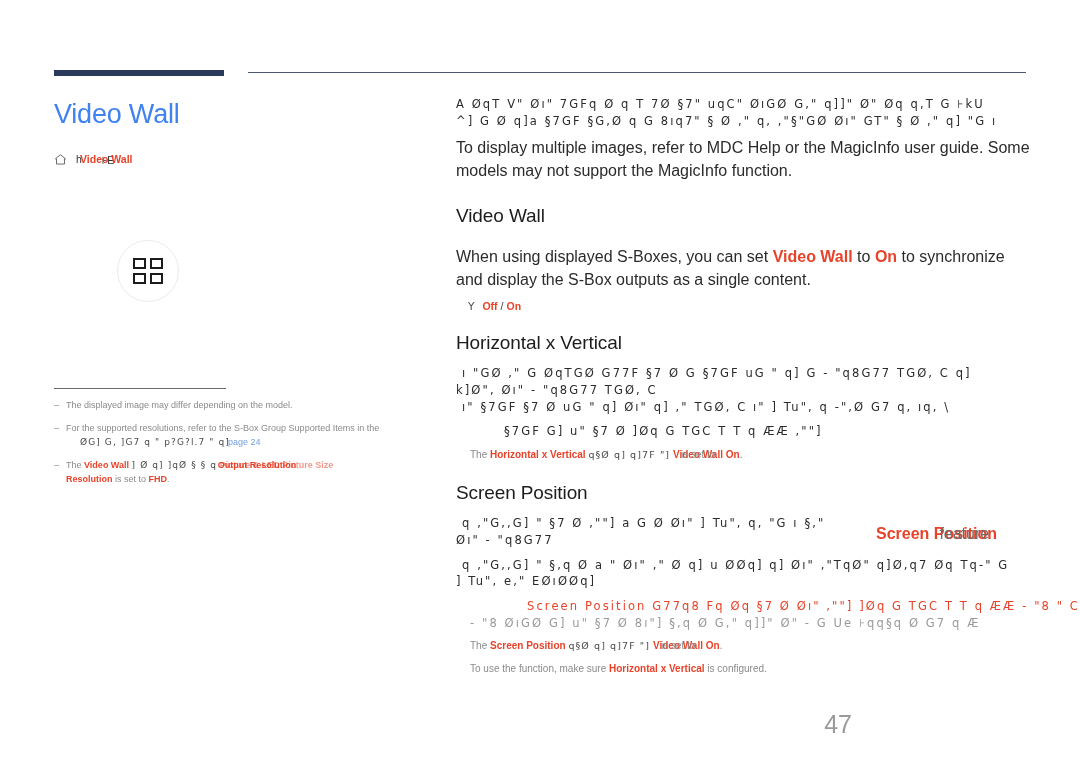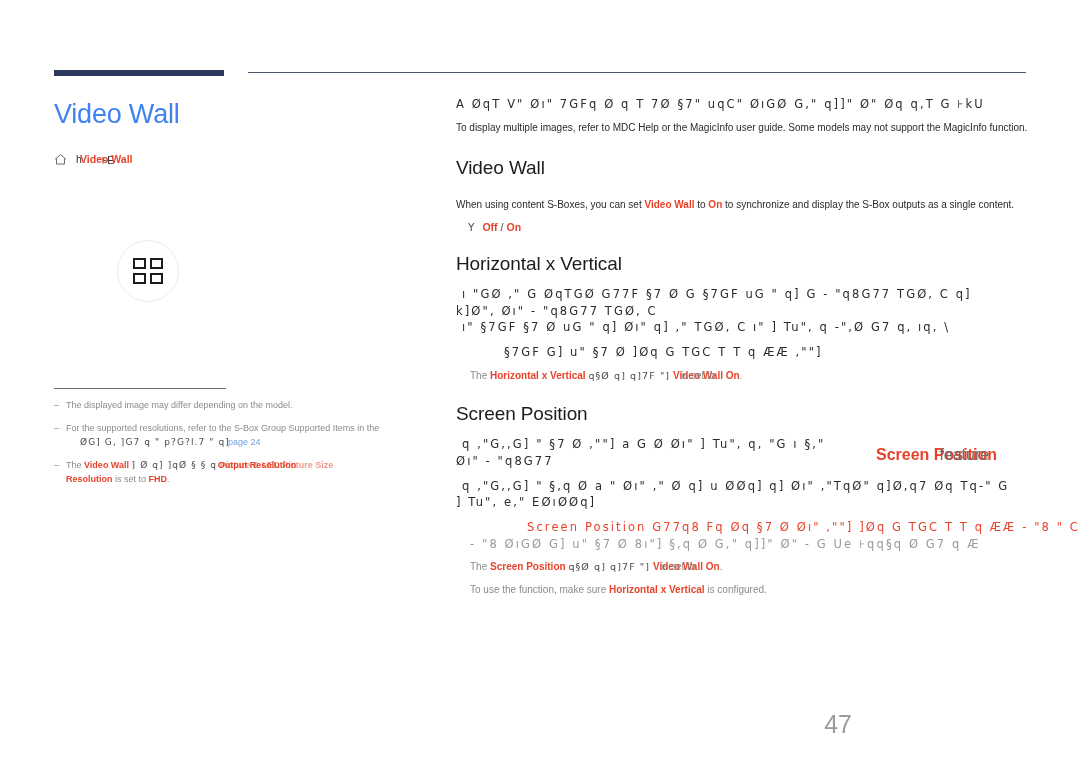--- a/index.html
+++ b/index.html
@@ -133,21 +133,21 @@
   .garble-line {
     font-family: "DejaVu Sans", sans-serif;
     font-size: 11.5px;
     letter-spacing: 2.1px;
     color: #2b2b2b;
     white-space: nowrap;
     line-height: 1.45;
     overflow: visible;
   }
   .p {
-    font-size: 10px;
+    font-size: 16px;
     line-height: 1.42;
     color: #2b2b2b;
     margin: 0 0 2px 0;
   }
   .p.tight { margin-bottom: 0; }
   .gap-sm { height: 8px; }
   .gap-lg { height: 20px; }
 
   h2.sec {
     font-size: 19px;
@@ -258,30 +258,31 @@
           <span>is set to</span>
           <span class="accent">FHD</span><span>.</span>
         </span>
       </div>
     </div>
   </div>
 
   <div class="right-col">
 
     <div class="garble-line">A   ØqT V" Øı" 7GFq Ø q  T 7Ø §7"   uqC"  ØıGØ G,"  q]]" Ø"  Øq  q,T G ⊦kU</div>
+    <div class="garble-line">^] G   Ø q]a    §7GF §G,Ø q  G 8ıq7" §  Ø ," q, ,"§"GØ Øı"  GT" §  Ø ," q] "G ı</div>
     <div class="gap-sm"></div>
     <p class="p" style="width:574px">To display multiple images, refer to MDC Help or the MagicInfo user guide. Some models may not support the MagicInfo function.</p>
 
     <div class="gap-lg"></div>
 
     <h2 class="sec">Video Wall</h2>
 
     <div class="gap-sm"></div>
     <p class="p" style="width:574px">
-      <span>When using content S-Boxes, you can set </span><span class="accent">Video Wall</span><span> to </span><span class="accent">On</span><span> to synchronize and display the S-Box outputs as a single content.</span>
+      <span>When using displayed S-Boxes, you can set </span><span class="accent">Video Wall</span><span> to </span><span class="accent">On</span><span> to synchronize and display the S-Box outputs as a single content.</span>
     </p>
 
     <div class="opt-row">
       <span class="bullet">Y</span>
       <span class="v">Off</span>
       <span class="sep">/</span>
       <span class="v">On</span>
     </div>
 
     <div class="gap-lg"></div>

